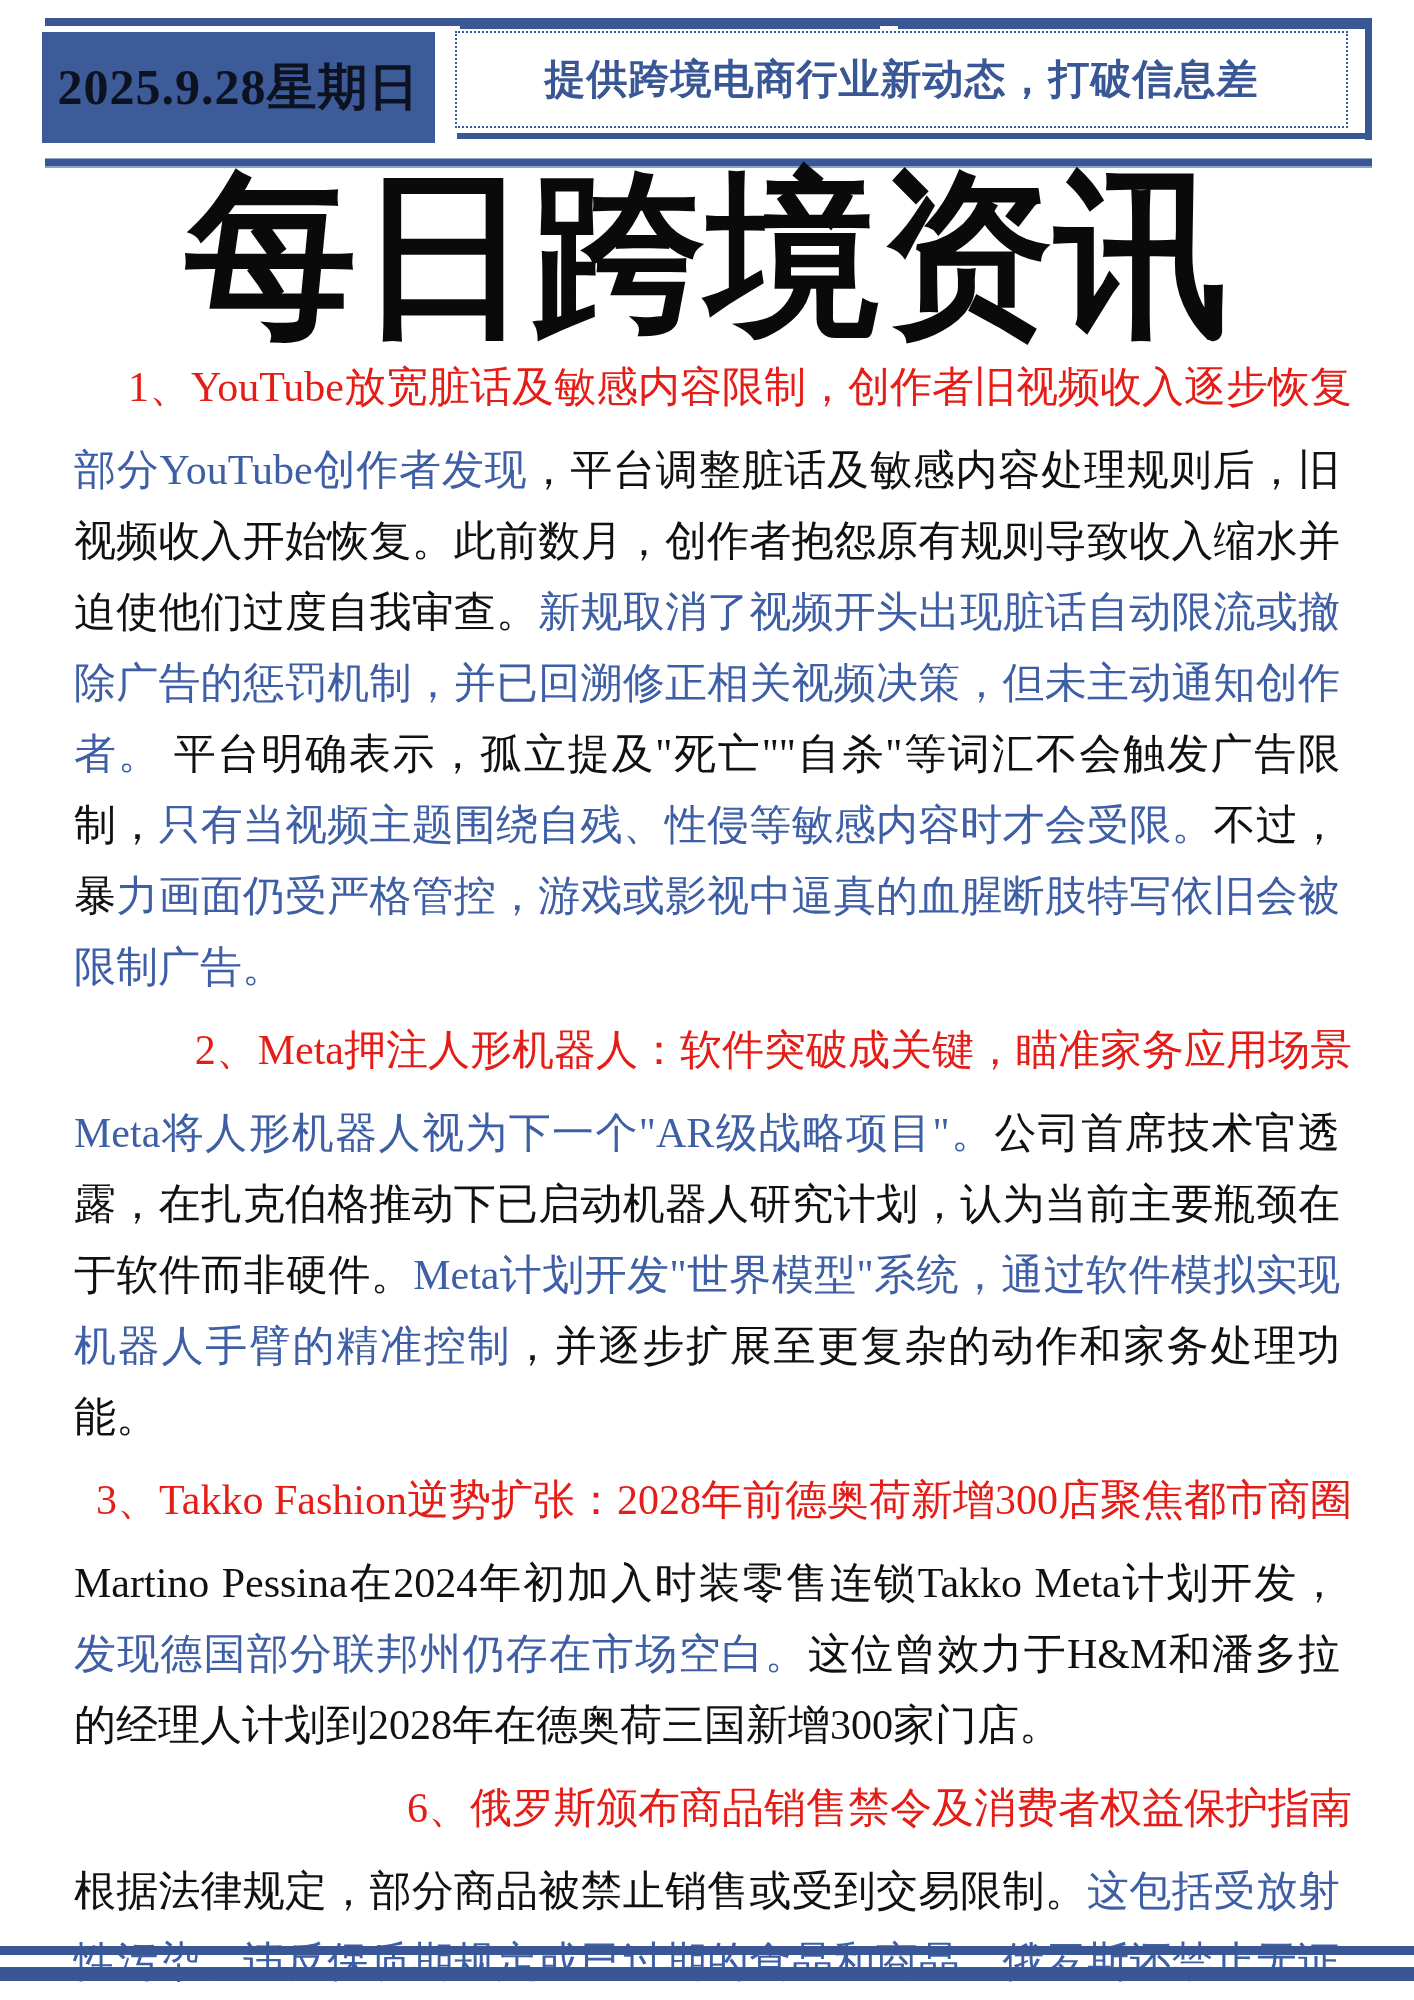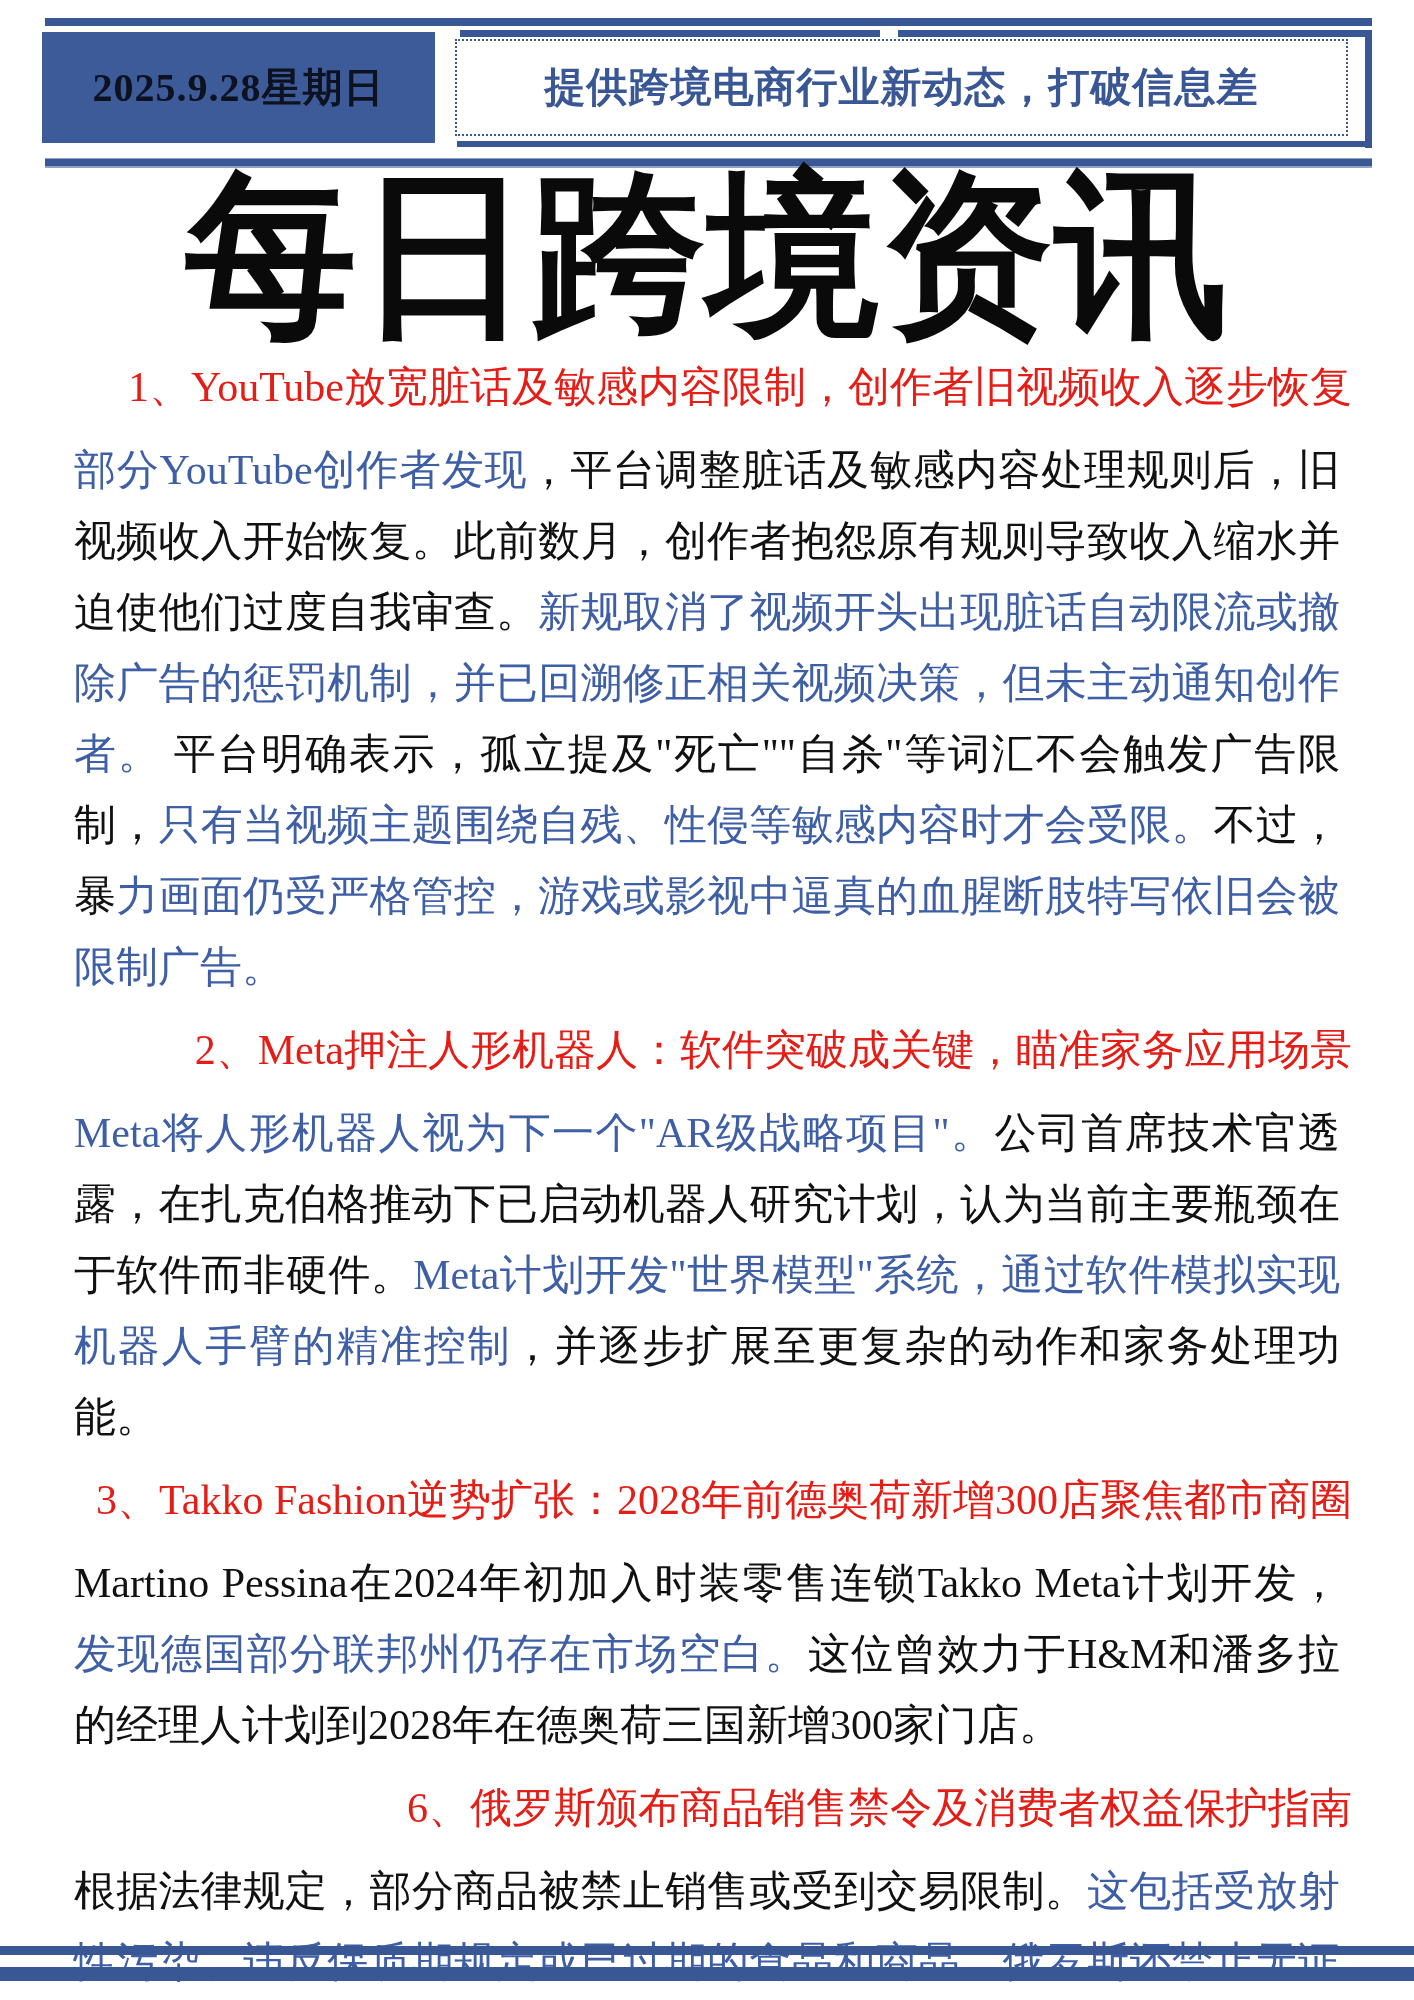--- a/index.html
+++ b/index.html
@@ -23,26 +23,26 @@
   .top-bar{
     position:absolute;left:45px;top:18px;width:1327px;height:8px;
     background:var(--accent);
   }
 
   
   .date-box{
     position:absolute;left:42px;top:32px;width:393px;height:111px;
     background:#3d5a99;
     display:flex;align-items:center;justify-content:center;
-    font-size:40px;font-weight:bold;color:#0d1220;
+    font-size:50px;font-weight:bold;color:#0d1220;
     letter-spacing:1px;
   }
 
   
-  .headline-wrap{position:absolute;left:455px;top:30px;width:920px;height:118px;}
+  .headline-wrap{position:absolute;left:455px;top:22px;width:920px;height:118px;}
   .hl-top-seg1{position:absolute;left:5px;top:0;width:420px;height:7px;background:var(--accent);}
   .hl-top-seg2{position:absolute;left:443px;top:0;width:474px;height:7px;background:var(--accent);}
   .hl-right{position:absolute;left:910px;top:0;width:7px;height:118px;background:var(--accent);}
   .hl-bottom{position:absolute;left:2px;top:111px;width:908px;height:6px;background:var(--accent);}
   .headline-box{
     position:absolute;left:0;top:9px;width:889px;height:93px;
     background:#ffffff;
     border:2px dotted var(--accent);
     display:flex;align-items:center;justify-content:center;
     font-size:41px;font-weight:bold;color:var(--accent);

